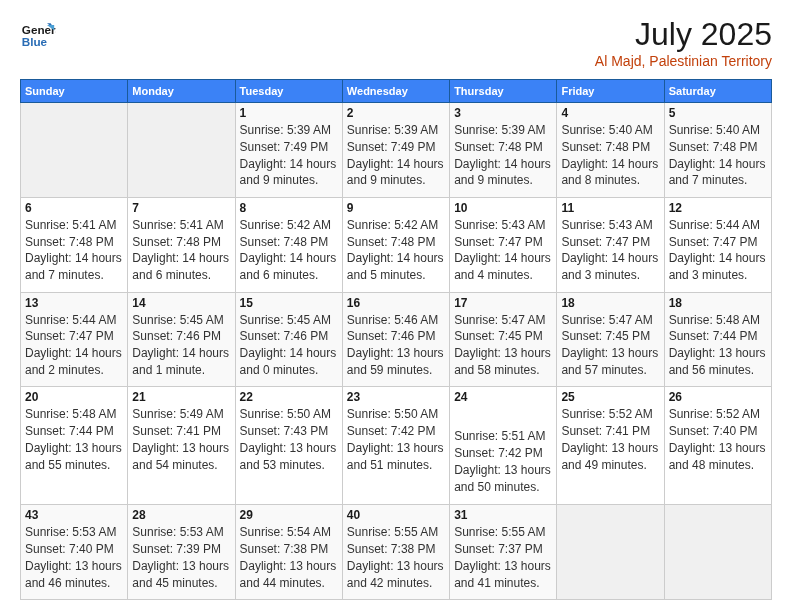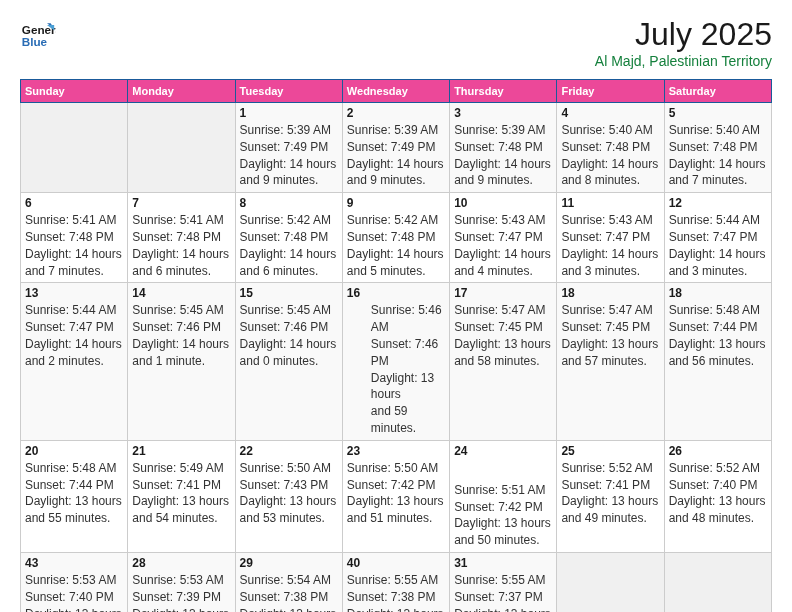--- a/index.html
+++ b/index.html
@@ -35,30 +35,30 @@
     .title-block {
       text-align: right;
     }
     .month-title {
       font-size: 32px;
       color: #1a1a1a;
       font-weight: normal;
     }
     .location {
       font-size: 14px;
-      color: #15803d;
+      color: #c2410c;
     }
     .calendar {
       flex: 1;
       border-collapse: collapse;
       width: 100%;
       table-layout: fixed;
     }
     .calendar thead th {
-      background: #ec4899;
+      background: #3b82f6;
       color: #fff;
       font-size: 11px;
       font-weight: bold;
       padding: 5px 4px;
       text-align: left;
       border: 1px solid #1a5a9a;
     }
     .calendar tbody td {
       vertical-align: top;
       border: 1px solid #ccc;
@@ -226,21 +226,21 @@
           </td>
           <td>
             <span class="day-number">15</span>
             <div class="day-info" style="white-space: pre-line;">Sunrise: 5:45 AM
 Sunset: 7:46 PM
 Daylight: 14 hours
 and 0 minutes.</div>
           </td>
           <td>
             <span class="day-number">16</span>
-            <div class="day-info" style="white-space: pre-line; margin-left: 24px;">Sunrise: 5:46 AM
+            <div class="day-info" style="white-space: pre-line;">Sunrise: 5:46 AM
 Sunset: 7:46 PM
 Daylight: 13 hours
 and 59 minutes.</div>
           </td>
           <td>
             <span class="day-number">17</span>
             <div class="day-info" style="white-space: pre-line;">Sunrise: 5:47 AM
 Sunset: 7:45 PM
 Daylight: 13 hours
 and 58 minutes.</div>

